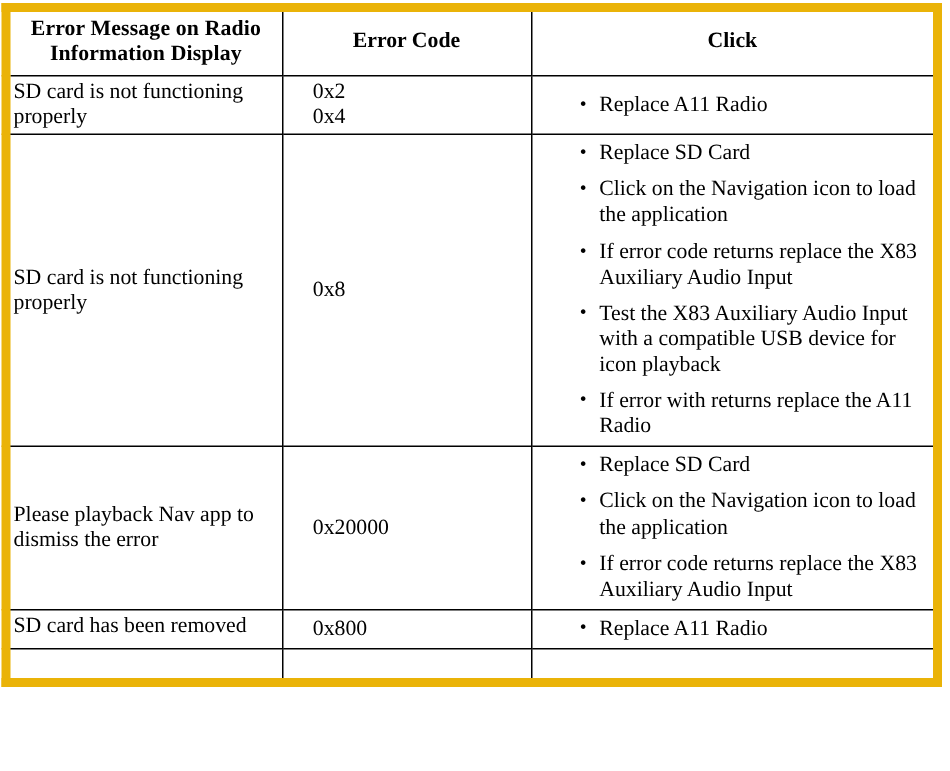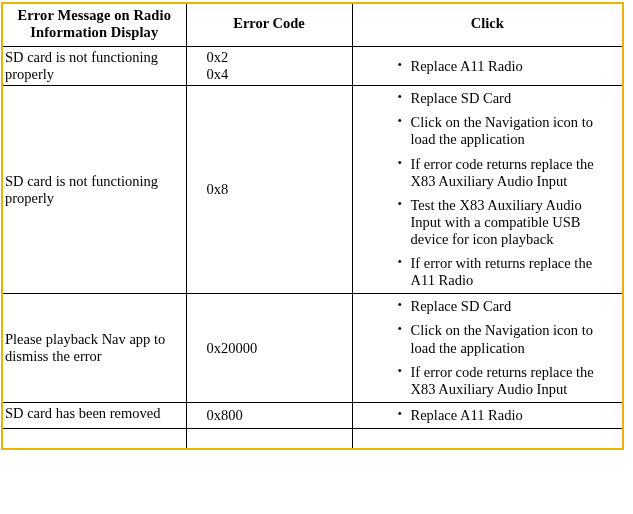--- a/index.html
+++ b/index.html
@@ -13,21 +13,21 @@
     overflow: hidden;
     font-family: "Liberation Serif", "DejaVu Serif", serif;
     color: #000000;
   }
 
   .doc-table {
     width: 621px;
     margin: 2px 0 0 1px;
     border-collapse: collapse;
     table-layout: fixed;
-    border: 2px solid #eab308;
+    border: 6px solid #eab308;
   }
 
   .doc-table col.c-msg   { width: 184px; }
   .doc-table col.c-code  { width: 166px; }
   .doc-table col.c-act   { width: 271px; }
 
   .doc-table th,
   .doc-table td {
     border: 1px solid #000000;
     padding: 0;
@@ -58,21 +58,21 @@
   td.top { vertical-align: top; }
   td.mid { vertical-align: middle; }
 
   ul.actions {
     margin: 0;
     padding: 0 0 0 42px;
     list-style: none;
   }
   ul.actions li {
     position: relative;
-    margin: 0 0 7px 16px;
+    margin: 0 0 7px 3px;
     padding: 0 4px 0 0;
   }
   ul.actions li:last-child { margin-bottom: 0; }
   ul.actions li::before {
     content: "\2022";
     position: absolute;
     left: -13px;
     top: -1px;
     font-size: 13px;
     line-height: 1.25;

